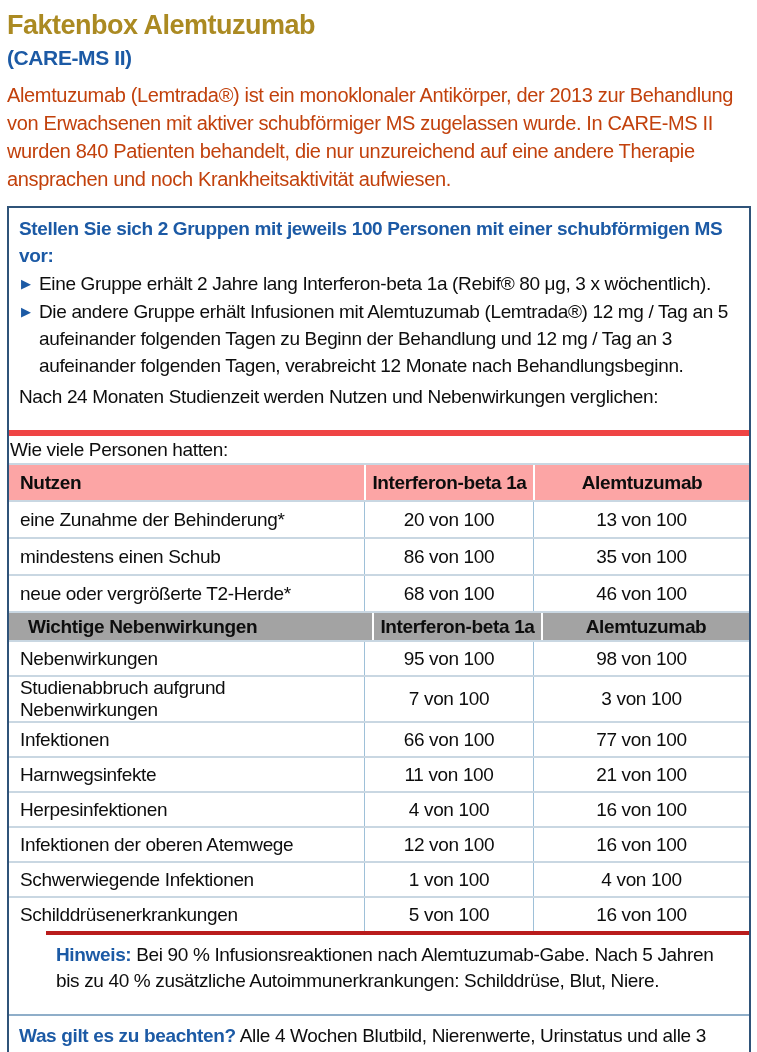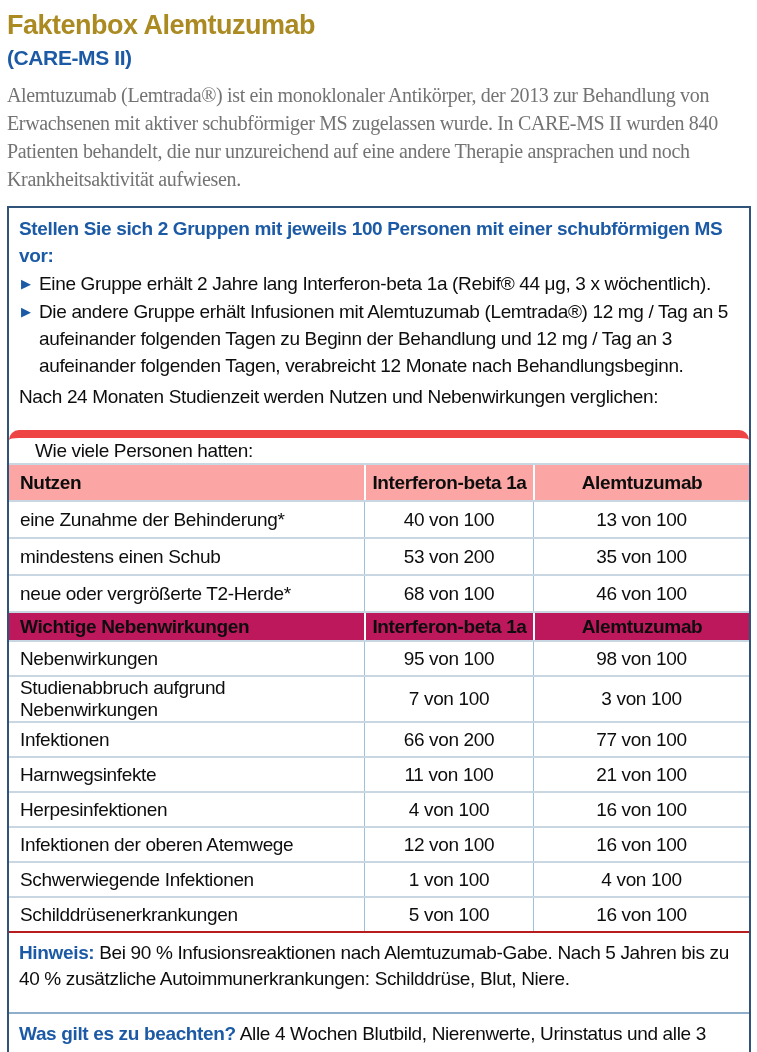--- a/index.html
+++ b/index.html
@@ -6,95 +6,95 @@
   html,body { background:#ffffff; }
   body { font-family:"Liberation Sans", sans-serif; color:#0d0d0d; }
   .page {
     position:relative; width:757px; height:1052px; overflow:hidden;
     background:#fff; padding:10px 6px 0 7px;
   }
   
   .title { font-size:27px; font-weight:bold; color:#ab8a22; letter-spacing:-0.5px; }
   .subtitle { margin-top:15px; font-size:21px; font-weight:bold; color:#ab8a22; letter-spacing:-0.4px; }
   .studyname { margin-top:5px; font-size:21px; font-weight:bold; color:#1c5aa5; letter-spacing:-0.4px; }
-  .intro { margin-top:11px; font-size:20px; line-height:28px; letter-spacing:-0.35px; color:#737373;font-family:Liberation Serif, serif; }
+  .intro { margin-top:11px; font-size:20px; line-height:28px; letter-spacing:-0.35px; color:#c2410c; }
 
   
   .factbox { margin-top:13px; border:2px solid #2f5379; width:744px; }
   .section { padding:7px 10px 20px 10px; }
   .scenario-heading { font-size:19px; font-weight:bold; color:#1c5aa5; letter-spacing:-0.35px; line-height:27px; }
   .bullet { display:flex; margin-top:1px; }
   .bullet .arrow { color:#1c5aa5; font-size:13px; line-height:27px; padding:0 8px 0 2px; flex:0 0 auto; }
   .bullet .btext { font-size:19px; line-height:27px; letter-spacing:-0.35px; }
   .scenario-footer { margin-top:4px; font-size:19px; line-height:27px; letter-spacing:-0.35px; }
 
   
-  .caption-row { border-top:8px solid #ef4444; min-height:33px; display:flex; align-items:center;
-                 padding-left:26px; font-size:19px; letter-spacing:-0.35px;border-radius:10px; }
+  .caption-row { border-top:6px solid #ef4444; min-height:33px; display:flex; align-items:center;
+                 padding-left:1px; font-size:19px; letter-spacing:-0.35px; }
   .trow { display:grid; grid-template-columns:355px 169px 1fr; }
   .trow .cell { display:flex; align-items:center; font-size:19px; letter-spacing:-0.35px; }
   .trow .label { justify-content:flex-start; padding-left:11px; }
   .trow .val { justify-content:center; text-align:center; }
   .divider-light { border-top:2px solid #c9d7e2; }
   .datarow .val { border-left:1px solid #9ec0d8; }
   .head-blue  { background:#fca5a5; }
-  .head-gold  { background:#be185d; }
+  .head-gold  { background:#a3a3a3;padding-left:8px; }
   .head-row .cell { font-weight:bold; }
   .head-row .val { border-left:2px solid #ffffff; }
   .h-head { min-height:37px; }
   .h-gold { min-height:29px; }
   .h-benefit { min-height:37px; }
   .h-harm { min-height:35px; }
 
   
   .note { font-size:19px; line-height:26px; letter-spacing:-0.35px; }
   .note .nlabel { font-weight:bold; color:#1c5aa5; }
-  .sep-dark { border-top:2px solid #b91c1c; }
+  .sep-dark { border-top:4px solid #b91c1c;margin-left:37px; }
   .sep-mid { border-top:2px solid #8faec9; }
 </style>
 </head>
 <body>
 
 <div class="page">
 
   <h1 class="title">Faktenbox Alemtuzumab</h1>
   <h2 class="studyname">(CARE-MS II)</h2>
   <p class="intro">Alemtuzumab (Lemtrada®) ist ein monoklonaler Antikörper, der 2013 zur Behandlung von Erwachsenen mit aktiver schubförmiger MS zugelassen wurde. In CARE-MS II wurden 840 Patienten behandelt, die nur unzureichend auf eine andere Therapie ansprachen und noch Krankheitsaktivität aufwiesen.</p>
 
   <div class="factbox">
 
     <div class="section">
       <p class="scenario-heading">Stellen Sie sich 2 Gruppen mit jeweils 100 Personen mit einer schubförmigen MS vor:</p>
       <div class="bullet">
         <span class="arrow">▶</span>
-        <span class="btext">Eine Gruppe erhält 2 Jahre lang Interferon-beta 1a (Rebif® 44 μg, 3 x wöchentlich).</span>
+        <span class="btext">Eine Gruppe erhält 2 Jahre lang Interferon-beta 1a (Rebif® 80 μg, 3 x wöchentlich).</span>
       </div>
       <div class="bullet">
         <span class="arrow">▶</span>
         <span class="btext">Die andere Gruppe erhält Infusionen mit Alemtuzumab (Lemtrada®) 12 mg / Tag an 5 aufeinander folgenden Tagen zu Beginn der Behandlung und 12 mg / Tag an 3 aufeinander folgenden Tagen, verabreicht 12 Monate nach Behandlungsbeginn.</span>
       </div>
       <p class="scenario-footer">Nach 24 Monaten Studienzeit werden Nutzen und Nebenwirkungen verglichen:</p>
     </div>
 
     <div class="caption-row">Wie viele Personen hatten:</div>
 
     <div class="trow head-row h-head head-blue divider-light">
       <div class="cell label">Nutzen</div>
       <div class="cell val">Interferon-beta 1a</div>
       <div class="cell val">Alemtuzumab</div>
     </div>
 
     <div class="trow datarow h-benefit divider-light">
       <div class="cell label">eine Zunahme der Behinderung*</div>
-      <div class="cell val">40 von 100</div>
+      <div class="cell val">20 von 100</div>
       <div class="cell val">13 von 100</div>
     </div>
     <div class="trow datarow h-benefit divider-light">
       <div class="cell label">mindestens einen Schub</div>
-      <div class="cell val">53 von 200</div>
+      <div class="cell val">86 von 100</div>
       <div class="cell val">35 von 100</div>
     </div>
     <div class="trow datarow h-benefit divider-light">
       <div class="cell label">neue oder vergrößerte T2-Herde*</div>
       <div class="cell val">68 von 100</div>
       <div class="cell val">46 von 100</div>
     </div>
 
     <div class="trow head-row h-gold head-gold divider-light">
       <div class="cell label">Wichtige Nebenwirkungen</div>
@@ -107,21 +107,21 @@
       <div class="cell val">95 von 100</div>
       <div class="cell val">98 von 100</div>
     </div>
     <div class="trow datarow h-harm divider-light">
       <div class="cell label">Studienabbruch aufgrund Nebenwirkungen</div>
       <div class="cell val">7 von 100</div>
       <div class="cell val">3 von 100</div>
     </div>
     <div class="trow datarow h-harm divider-light">
       <div class="cell label">Infektionen</div>
-      <div class="cell val">66 von 200</div>
+      <div class="cell val">66 von 100</div>
       <div class="cell val">77 von 100</div>
     </div>
     <div class="trow datarow h-harm divider-light">
       <div class="cell label">Harnwegsinfekte</div>
       <div class="cell val">11 von 100</div>
       <div class="cell val">21 von 100</div>
     </div>
     <div class="trow datarow h-harm divider-light">
       <div class="cell label">Herpesinfektionen</div>
       <div class="cell val">4 von 100</div>

